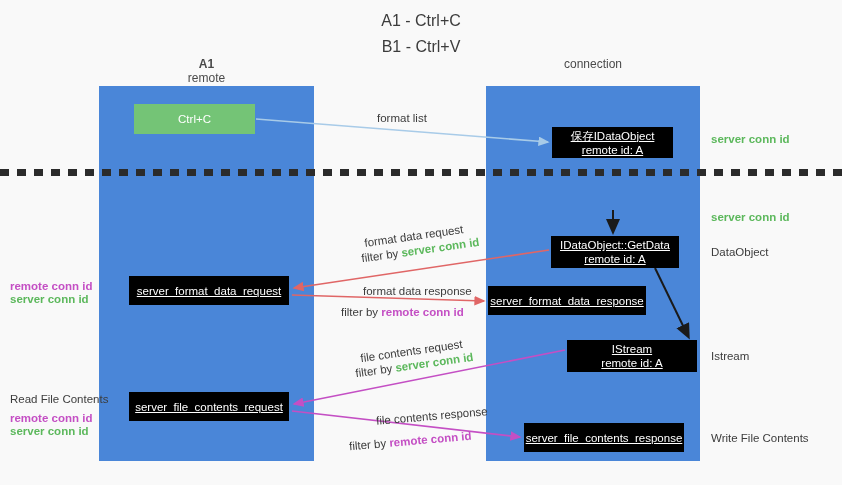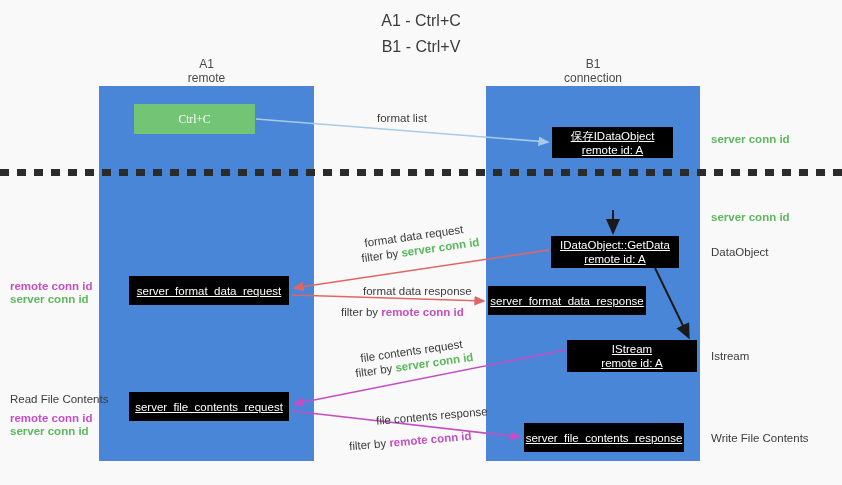--- a/index.html
+++ b/index.html
@@ -30,21 +30,21 @@
 
   
   .col-head {
     text-align: center;
     font-size: 12px;
     color: #4a4a4a;
     line-height: 14px;
   }
   #head-a1 { left: 99px; top: 57px; width: 215px; }
   #head-b1 { left: 486px; top: 57px; width: 214px; }
-  .col-head .ch-name { display:block; }
+  .col-head .ch-name { display:block;font-weight:bold; }
   .col-head .ch-sub  { display:block; }
 
   
   .column {
     background: #4a86d8;
     top: 86px;
     height: 375px;
   }
   #col-a1 { left: 99px;  width: 215px; }
   #col-b1 { left: 486px; width: 214px; }
@@ -67,21 +67,21 @@
     color: #ffffff;
     font-size: 11.5px;
     line-height: 14px;
     text-align: center;
     white-space: pre-line;
     padding: 2px 4px;
   }
   .node.green  { background: #74c476; }
   .node.orange { background: #000000; text-decoration: underline; }
 
-  #n-ctrlc   { left: 134px; top: 104px; width: 121px; height: 30px; font-family: Liberation Serif, serif; }
+  #n-ctrlc   { left: 134px; top: 104px; width: 121px; height: 30px; }
   #n-save    { left: 552px; top: 127px; width: 121px; height: 31px; }
   #n-ctrlv   { left: 553px; top: 180px; width: 120px; height: 29px; }
   #n-getdata { left: 551px; top: 236px; width: 128px; height: 32px; }
   #n-sfdreq  { left: 129px; top: 276px; width: 160px; height: 29px; }
   #n-sfdresp { left: 488px; top: 286px; width: 158px; height: 29px; }
   #n-istream { left: 567px; top: 340px; width: 130px; height: 32px; }
   #n-sfcreq  { left: 129px; top: 392px; width: 160px; height: 29px; }
   #n-sfcresp { left: 524px; top: 423px; width: 160px; height: 29px; }
 
   
@@ -141,21 +141,20 @@
 B1 - Ctrl+V</div>
 
   <div class="abs column" id="col-a1"></div>
   <div class="abs column" id="col-b1"></div>
 
   <div class="abs col-head" id="head-a1">
     <span class="ch-name">A1</span>
     <span class="ch-sub">remote</span>
   </div>
   <div class="abs col-head" id="head-b1">
-    <span class="ch-name">B1</span>
     <span class="ch-sub">connection</span>
   </div>
 
   <svg class="abs" id="arrows" viewBox="0 0 842 485" xmlns="http://www.w3.org/2000/svg">
     <defs>
       <marker id="ah-blue" markerWidth="7" markerHeight="7" refX="6" refY="3" orient="auto">
         <path d="M0,0 L7,3 L0,6 z" fill="#a8cbe8"></path>
       </marker>
       <marker id="ah-red" markerWidth="7" markerHeight="7" refX="6" refY="3" orient="auto">
         <path d="M0,0 L7,3 L0,6 z" fill="#e06666"></path>

